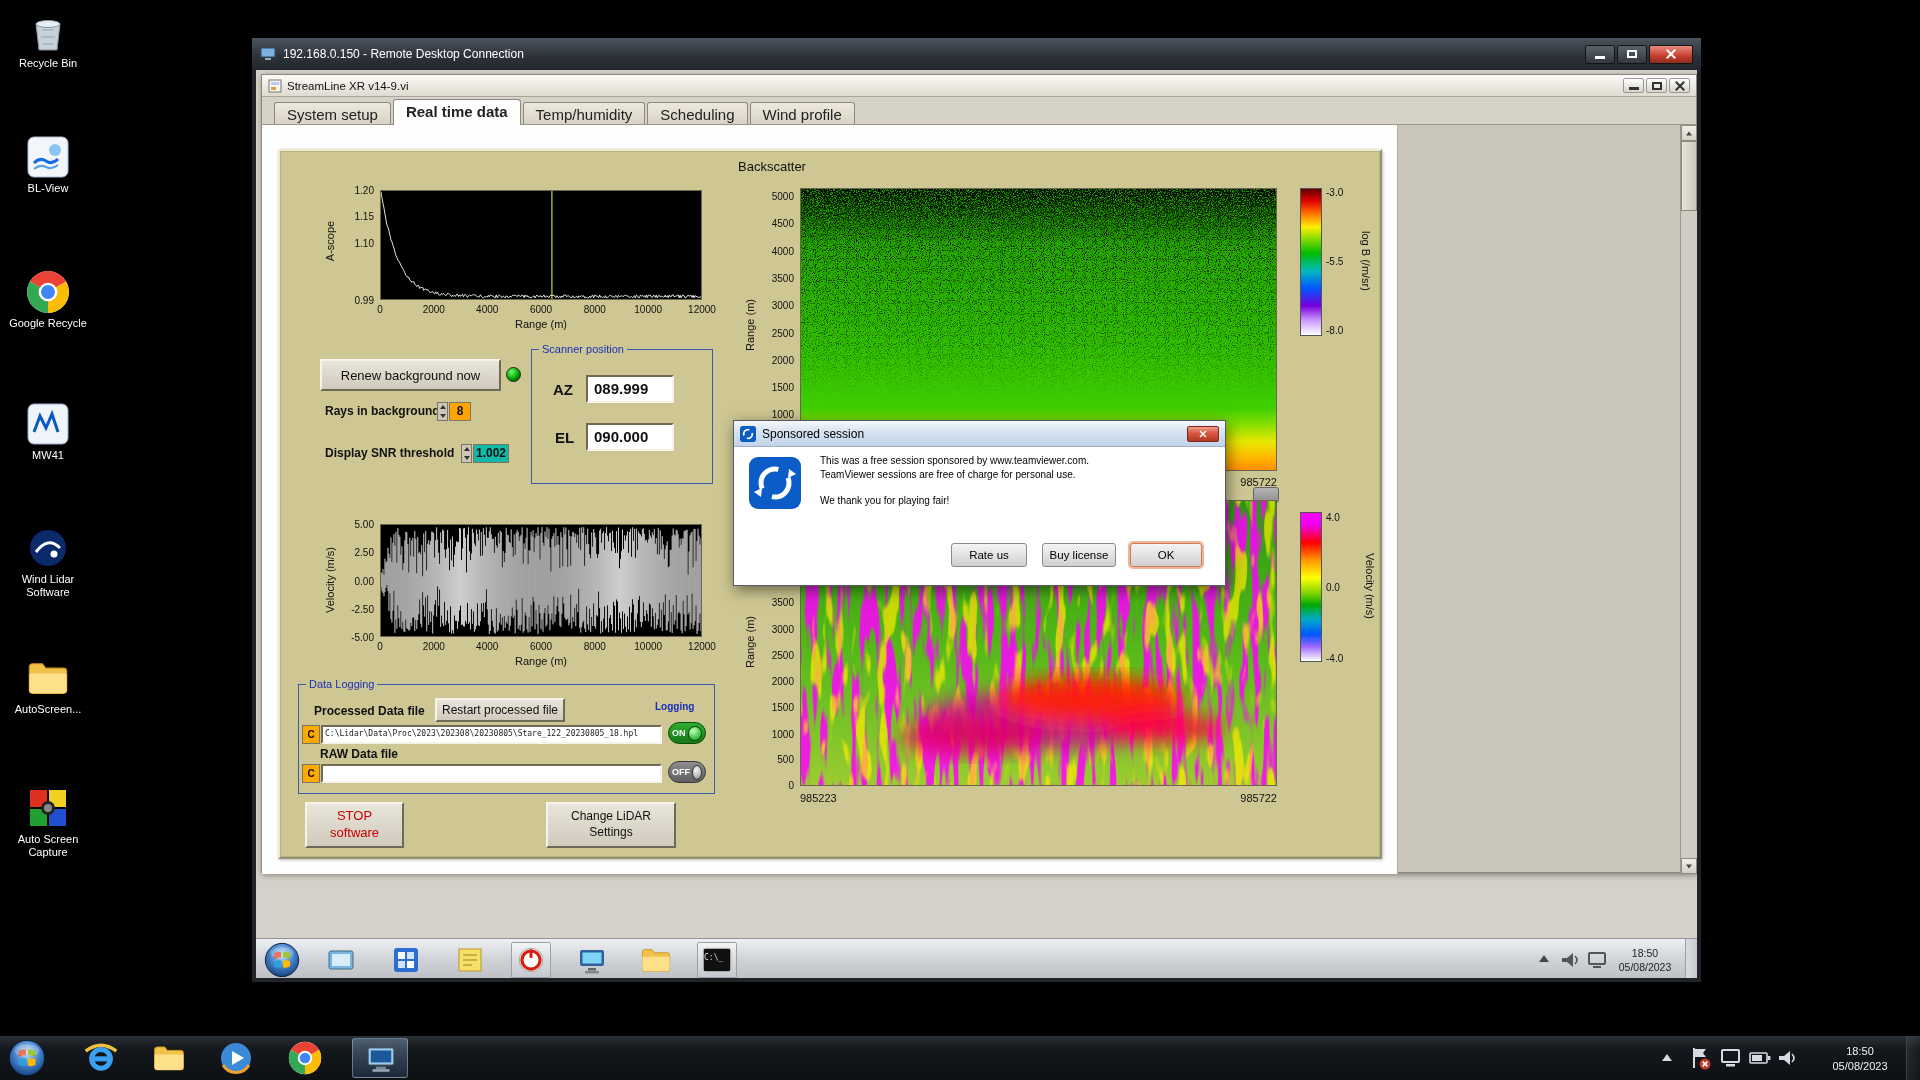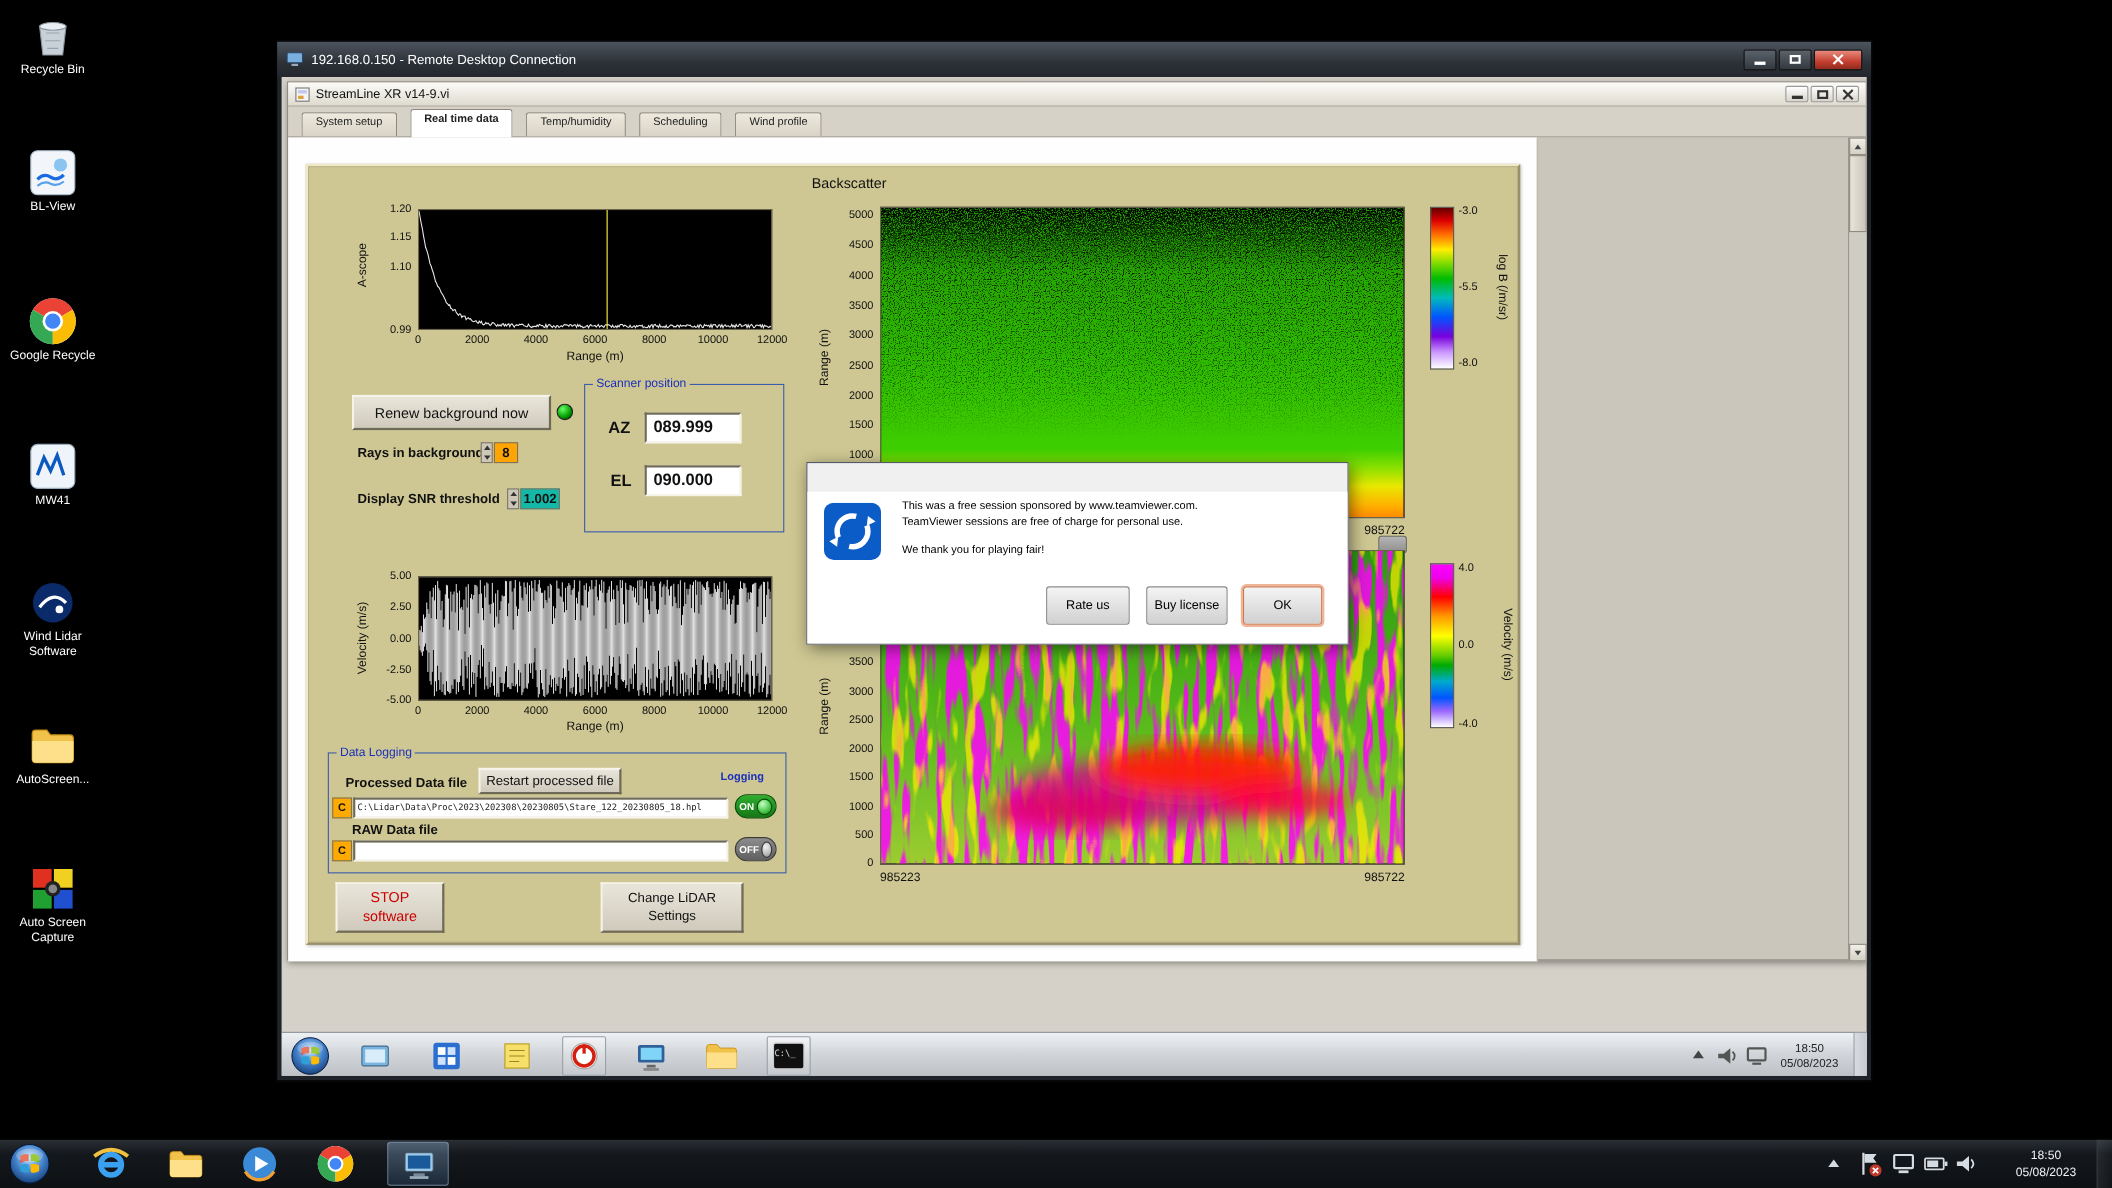--- a/index.html
+++ b/index.html
@@ -32,22 +32,22 @@
   .dk .g-min { background:#333; } .dk .g-max { border-color:#333; }
   .dk .g-x::before,.dk .g-x::after { background:#333; }
   .rdp-client { position:absolute; left:4px; right:4px; top:32px; bottom:4px; background:#d5d1c8; overflow:hidden; }
 
   
   .app-window { background:#cfccc3; border:1px solid #8a8881; box-shadow:1px 2px 6px rgba(0,0,0,.4); }
   .app-titlebar { height:22px; background:linear-gradient(#fcfbf7,#dedacf); display:flex; align-items:center; gap:5px;
     padding:0 6px; font-size:11.5px; color:#111; border-bottom:1px solid #aaa59a; }
   .tabbar { height:28px; display:flex; align-items:flex-end; padding-left:12px; background:#d6d2c8;
     border-bottom:1px solid #9a968b; }
-  .tab { font-size:10px; padding:3px 12px 4px; border:1px solid #8c887d; border-bottom:none;
-    background:linear-gradient(#eee9dd,#d8d3c6); margin-right:12px; border-radius:3px 3px 0 0; height:22px; color:#222; white-space:nowrap; }
+  .tab { font-size:15px; padding:3px 12px 4px; border:1px solid #8c887d; border-bottom:none;
+    background:linear-gradient(#eee9dd,#d8d3c6); margin-right:2px; border-radius:3px 3px 0 0; height:22px; color:#222; white-space:nowrap; }
   .tab.active { background:#fff; height:26px; font-weight:bold; margin-bottom:-1px; z-index:2; position:relative; }
   .app-client { position:absolute; left:0; top:50px; right:0; bottom:0; background:#cac6bc; }
   .white-area { background:#fefefe; border-right:1px solid #b0aca0; }
 
   
   .vscroll { background:#cfccc3; border-left:1px solid #9b978c; }
   .vs-arrow { position:absolute; width:100%; height:16px; background:linear-gradient(#f2efe8,#d5d1c6);
     border:1px solid #8f8b80; display:flex; align-items:center; justify-content:center; }
   .vs-arrow.bottom { bottom:0; }
   .vs-thumb { position:absolute; top:16px; height:70px; width:100%;
@@ -106,21 +106,21 @@
   
   .tv-dialog { background:#f0f0f0; border:1px solid #565a66; box-shadow:2px 4px 14px rgba(0,0,0,.5); z-index:60; }
   .tv-titlebar { height:26px; background:linear-gradient(#f4f8fc,#d6e2f0 45%,#c2d4e8); display:flex; align-items:center;
     padding:0 6px; gap:6px; border-bottom:1px solid #9eb0c4; font-size:12px; color:#000; }
   .tv-close { margin-left:auto; width:32px; height:16px; background:linear-gradient(#f0a08c,#d9553d 45%,#b03a24);
     border:1px solid #7e2617; border-radius:2px; display:flex; align-items:center; justify-content:center; }
   .tv-close .g-x { transform:scale(.7); }
   .tv-body { position:absolute; left:0; right:0; top:26px; bottom:0; background:#fff; }
   .tv-logo { position:absolute; left:15px; top:10px; width:52px; height:52px; }
   .tv-line { position:absolute; left:86px; font-size:10px; color:#000; white-space:nowrap; }
-  .winbtn { position:absolute; top:86px; height:35px; font-size:11.5px; font-family:inherit; color:#000;
+  .winbtn { position:absolute; top:96px; height:24px; font-size:11.5px; font-family:inherit; color:#000;
     background:linear-gradient(#f4f4f4,#e4e4e4 45%,#d0d0d0); border:1px solid #8a8a8a; border-radius:3px; }
   .winbtn.ok { box-shadow:0 0 0 2px rgba(225,120,70,.55); border-color:#cf7a50; }
 
   
   .r-taskbar { background:linear-gradient(#eef1f4,#d2d6da 45%,#bcc0c5); border-top:1px solid #8f959b; }
   .openbox { border:1px solid #9aa1a8; background:linear-gradient(rgba(253,253,253,.5),rgba(203,208,212,.5)); border-radius:2px; }
   .r-clock { font-size:10.5px; color:#222; text-align:center; line-height:1.35; }
   .rsd { border-left:1px solid #98a0a8; background:linear-gradient(90deg,#d8dbdf,#c3c7cc); }
   .cmdtxt { position:absolute; left:6px; top:10px; color:#ddd; font-size:8px; font-family:"DejaVu Sans Mono",monospace; }
 
@@ -517,20 +517,32 @@
             </div>
           <div class="vs-thumb"></div>
           <div class="vs-arrow bottom">
               <i class="tri-dn" style="transform:scale(.6)"></i>
             </div>
         </div>
       </div>
     </div>
 
     <div class="abs tv-dialog" style="left:477px;top:350px;width:493px;height:166px">
+      <div class="tv-titlebar">
+        <span>
+          <svg width="16" height="16" viewBox="0 0 52 52">
+              <rect width="52" height="52" rx="9" fill="#0b5cc7"></rect>
+              <circle cx="26" cy="26" r="14" fill="none" stroke="#fff" stroke-width="6" stroke-dasharray="31 13" stroke-dashoffset="6"></circle>
+            </svg>
+        </span>
+        <span>Sponsored session</span>
+        <span class="tv-close">
+            <i class="g-x"></i>
+          </span>
+      </div>
       <div class="tv-body">
         <div class="tv-logo">
           <svg class="full" viewBox="0 0 52 52">
               <rect width="52" height="52" rx="9" fill="#0b5cc7"></rect>
               <circle cx="26" cy="26" r="14" fill="none" stroke="#fff" stroke-width="5" stroke-dasharray="31 13" stroke-dashoffset="6"></circle>
               <path d="M40 12 l7 5 -8 4 z" fill="#fff"></path>
               <path d="M12 40 l-7 -5 8 -4 z" fill="#fff"></path>
             </svg>
         </div>
         <div class="tv-line" style="top:8px">This was a free session sponsored by www.teamviewer.com.</div>

